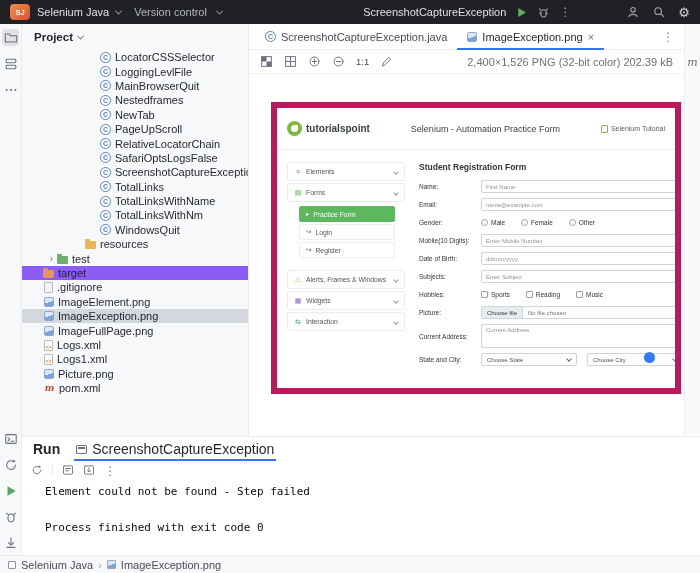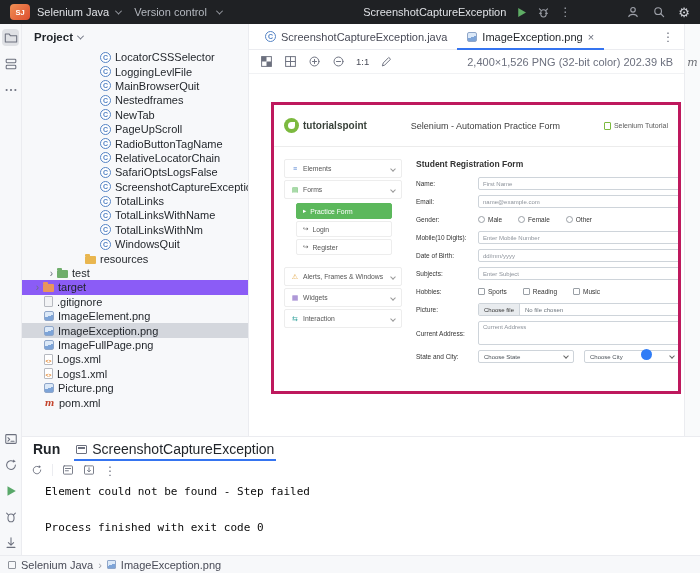--- a/index.html
+++ b/index.html
@@ -71,21 +71,21 @@
   .kebab::before { content:"\22EE"; color:#6c707e; font-size:12px; }
 
   .img-toolbar { height:24px; display:flex; align-items:center; gap:11px; padding:0 11px; border-bottom:1px solid #f1f2f4; font-size:10px; color:#6c707e; flex:none; }
   .img-toolbar svg { stroke:#6c707e; fill:none; stroke-width:1.2; stroke-linecap:round; }
   .actual-size { font-size:9.5px; color:#494b57; }
   .img-info { margin-left:auto; font-size:11px; color:#6c707e; }
 
   .canvas { flex:1; position:relative; background:#ffffff; }
 
   
-  .page-card { position:absolute; left:22px; top:28px; width:410px; height:292px; background:#fff; border:3px solid #be185d; overflow:hidden; }
+  .page-card { position:absolute; left:22px; top:28px; width:410px; height:292px; background:#fff; border:6px solid #be185d; overflow:hidden; }
   .pg-header { height:42px; display:flex; align-items:center; gap:8px; padding:0 10px; border-bottom:1px solid #ececec; }
   .pg-logo { display:flex; align-items:center; gap:4px; font-weight:bold; font-size:10px; color:#39423a; }
   .logo-circle { width:15px; height:15px; border-radius:50%; background:#7cb93f; position:relative; }
   .logo-circle::after { content:""; position:absolute; left:4px; top:4px; width:7px; height:7px; border-radius:50% 0 50% 50%; background:#fff; }
   .pg-title { flex:1; text-align:center; font-size:9px; color:#3d3d3d; }
   .pg-link { font-size:7px; color:#5a5a5a; display:flex; align-items:center; gap:3px; }
   .book-ic { width:7px; height:8px; border:1px solid #7cb93f; border-radius:1px; }
   .pg-body { display:flex; padding:12px 10px 0; }
   .pg-menu { width:118px; flex:none; }
   .menu-item { height:19px; border:1px solid #ededed; border-radius:2px; background:#fff; display:flex; align-items:center; gap:4px; padding:0 6px; font-size:6.8px; color:#555; margin-bottom:2px; }
@@ -258,24 +258,20 @@
             <div class="trow L-class">
                 <span class="ic ic-class"></span>
                 <span class="lbl">NewTab</span>
               </div>
             <div class="trow L-class">
                 <span class="ic ic-class"></span>
                 <span class="lbl">PageUpScroll</span>
               </div>
             <div class="trow L-class">
                 <span class="ic ic-class"></span>
-                <span class="lbl">RadioButtonTagName</span>
-              </div>
-            <div class="trow L-class">
-                <span class="ic ic-class"></span>
                 <span class="lbl">RelativeLocatorChain</span>
               </div>
             <div class="trow L-class">
                 <span class="ic ic-class"></span>
                 <span class="lbl">SafariOptsLogsFalse</span>
               </div>
             <div class="trow L-class">
                 <span class="ic ic-class"></span>
                 <span class="lbl">ScreenshotCaptureException</span>
               </div>

